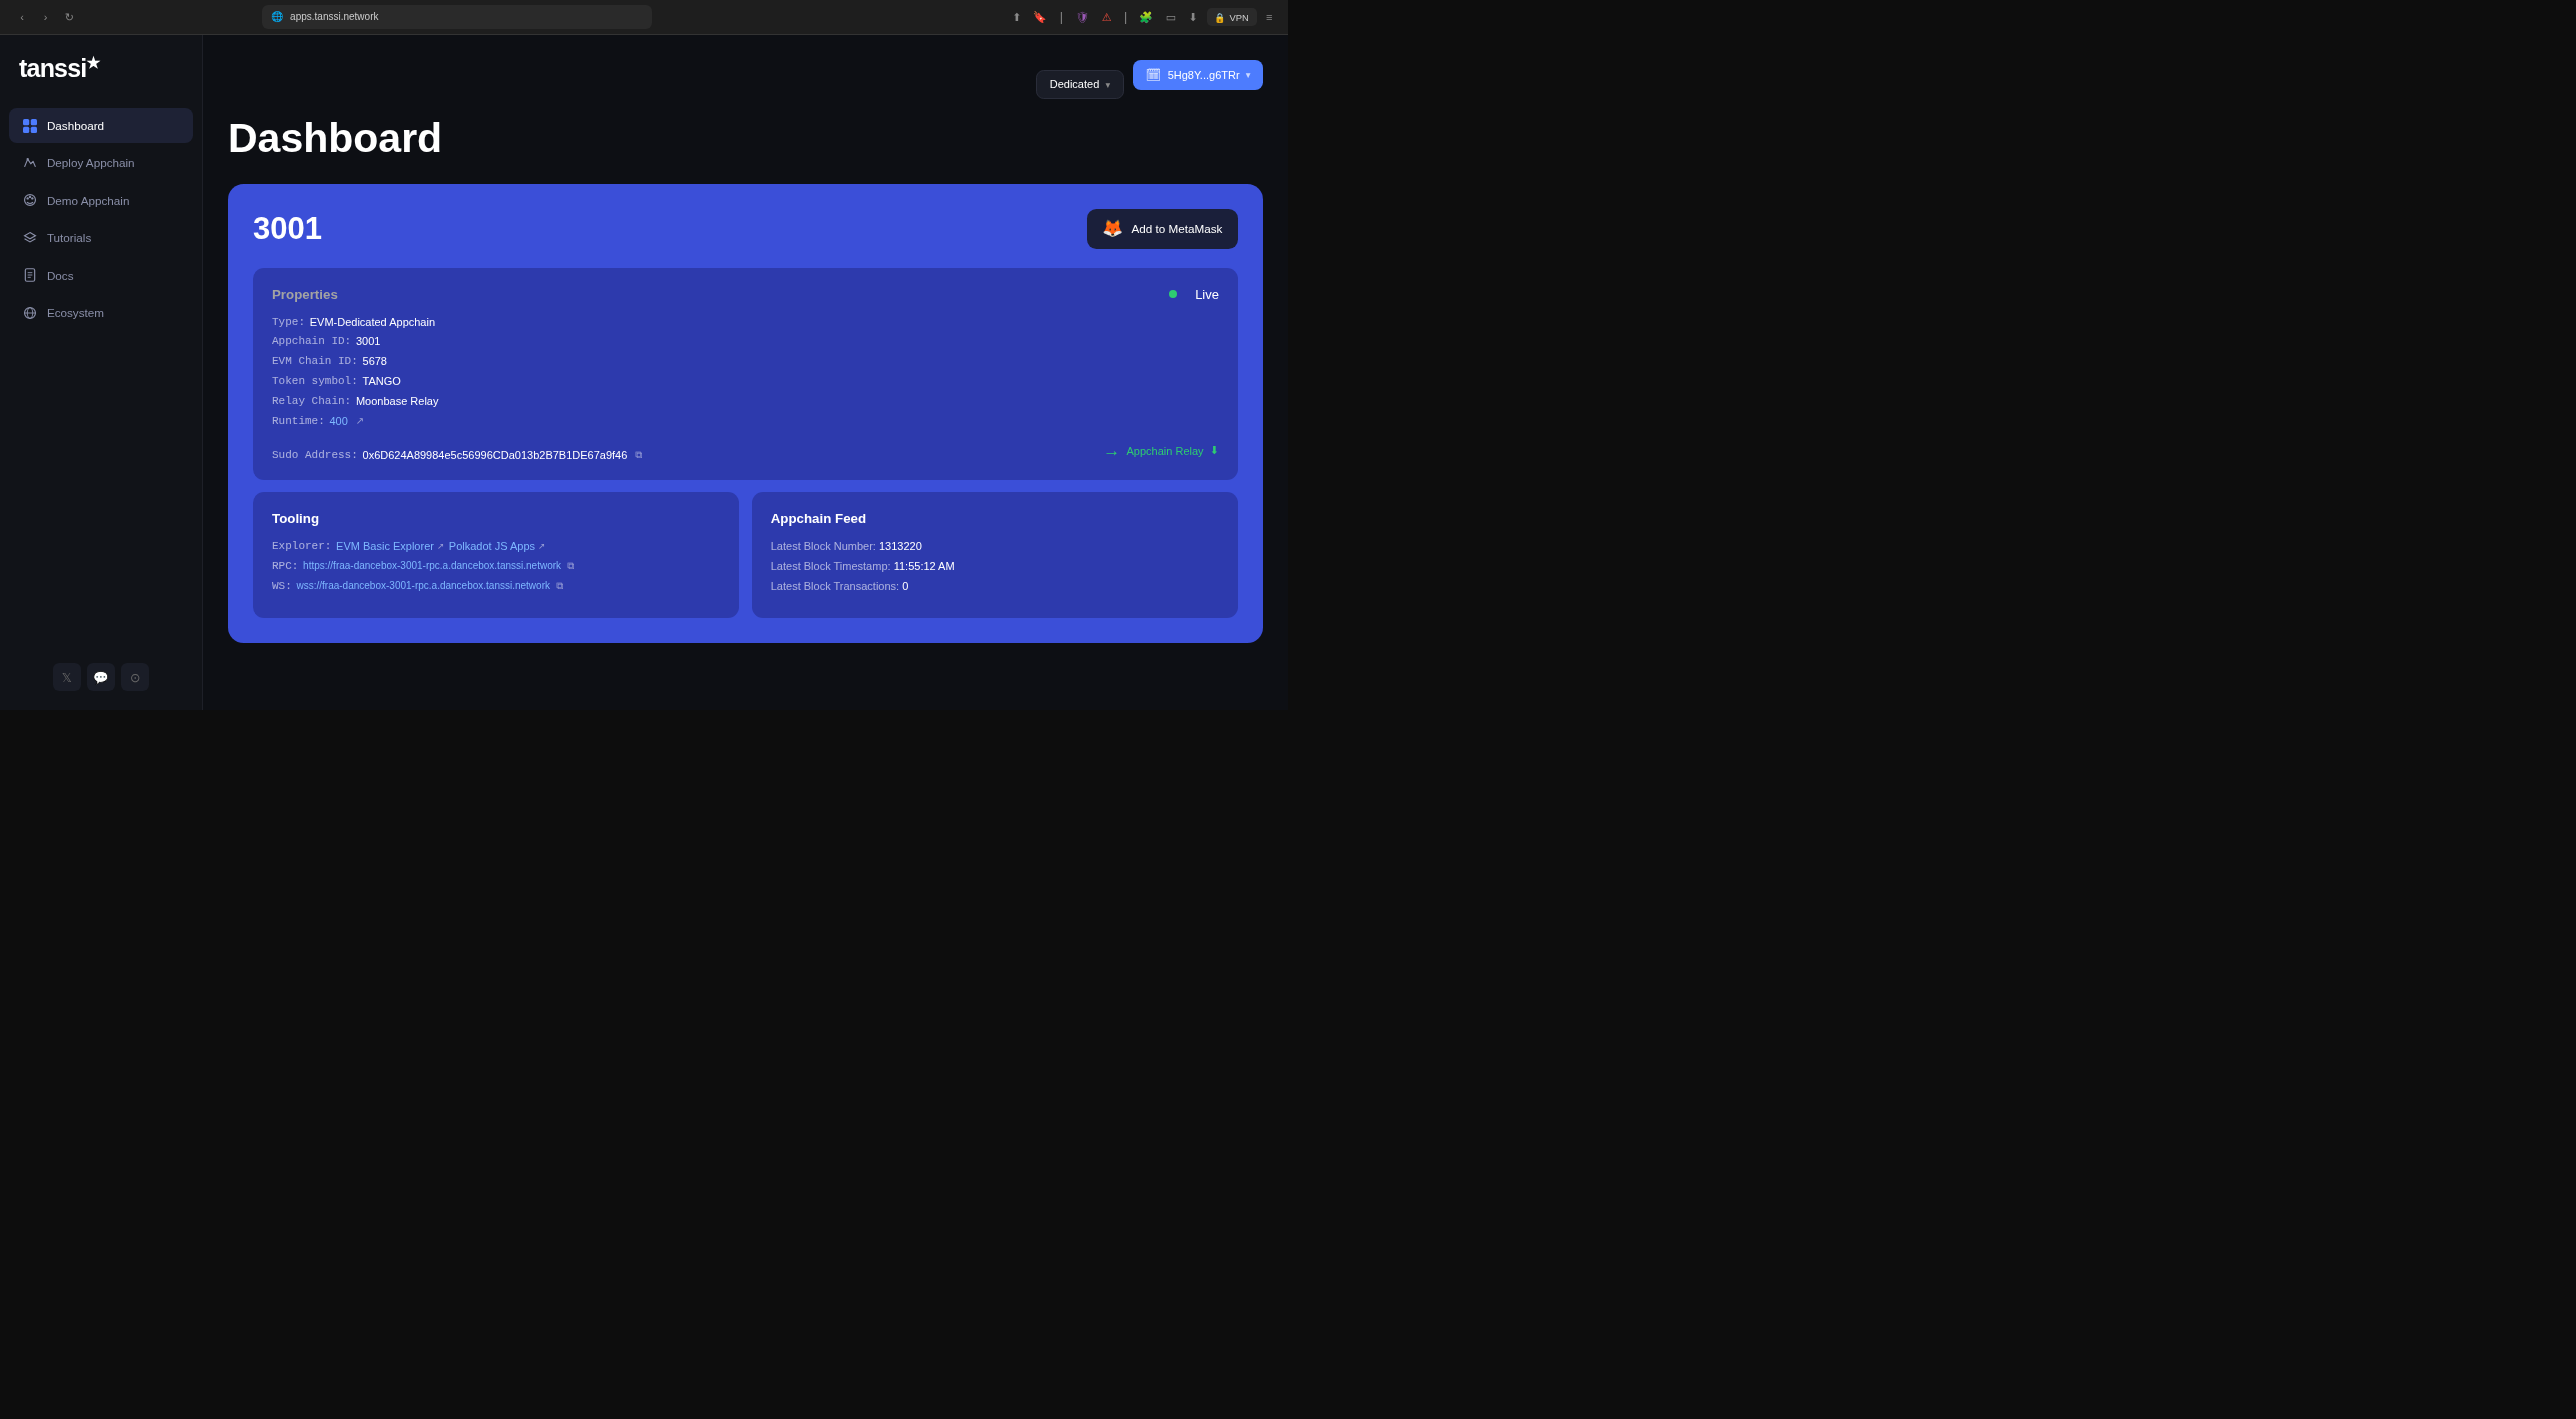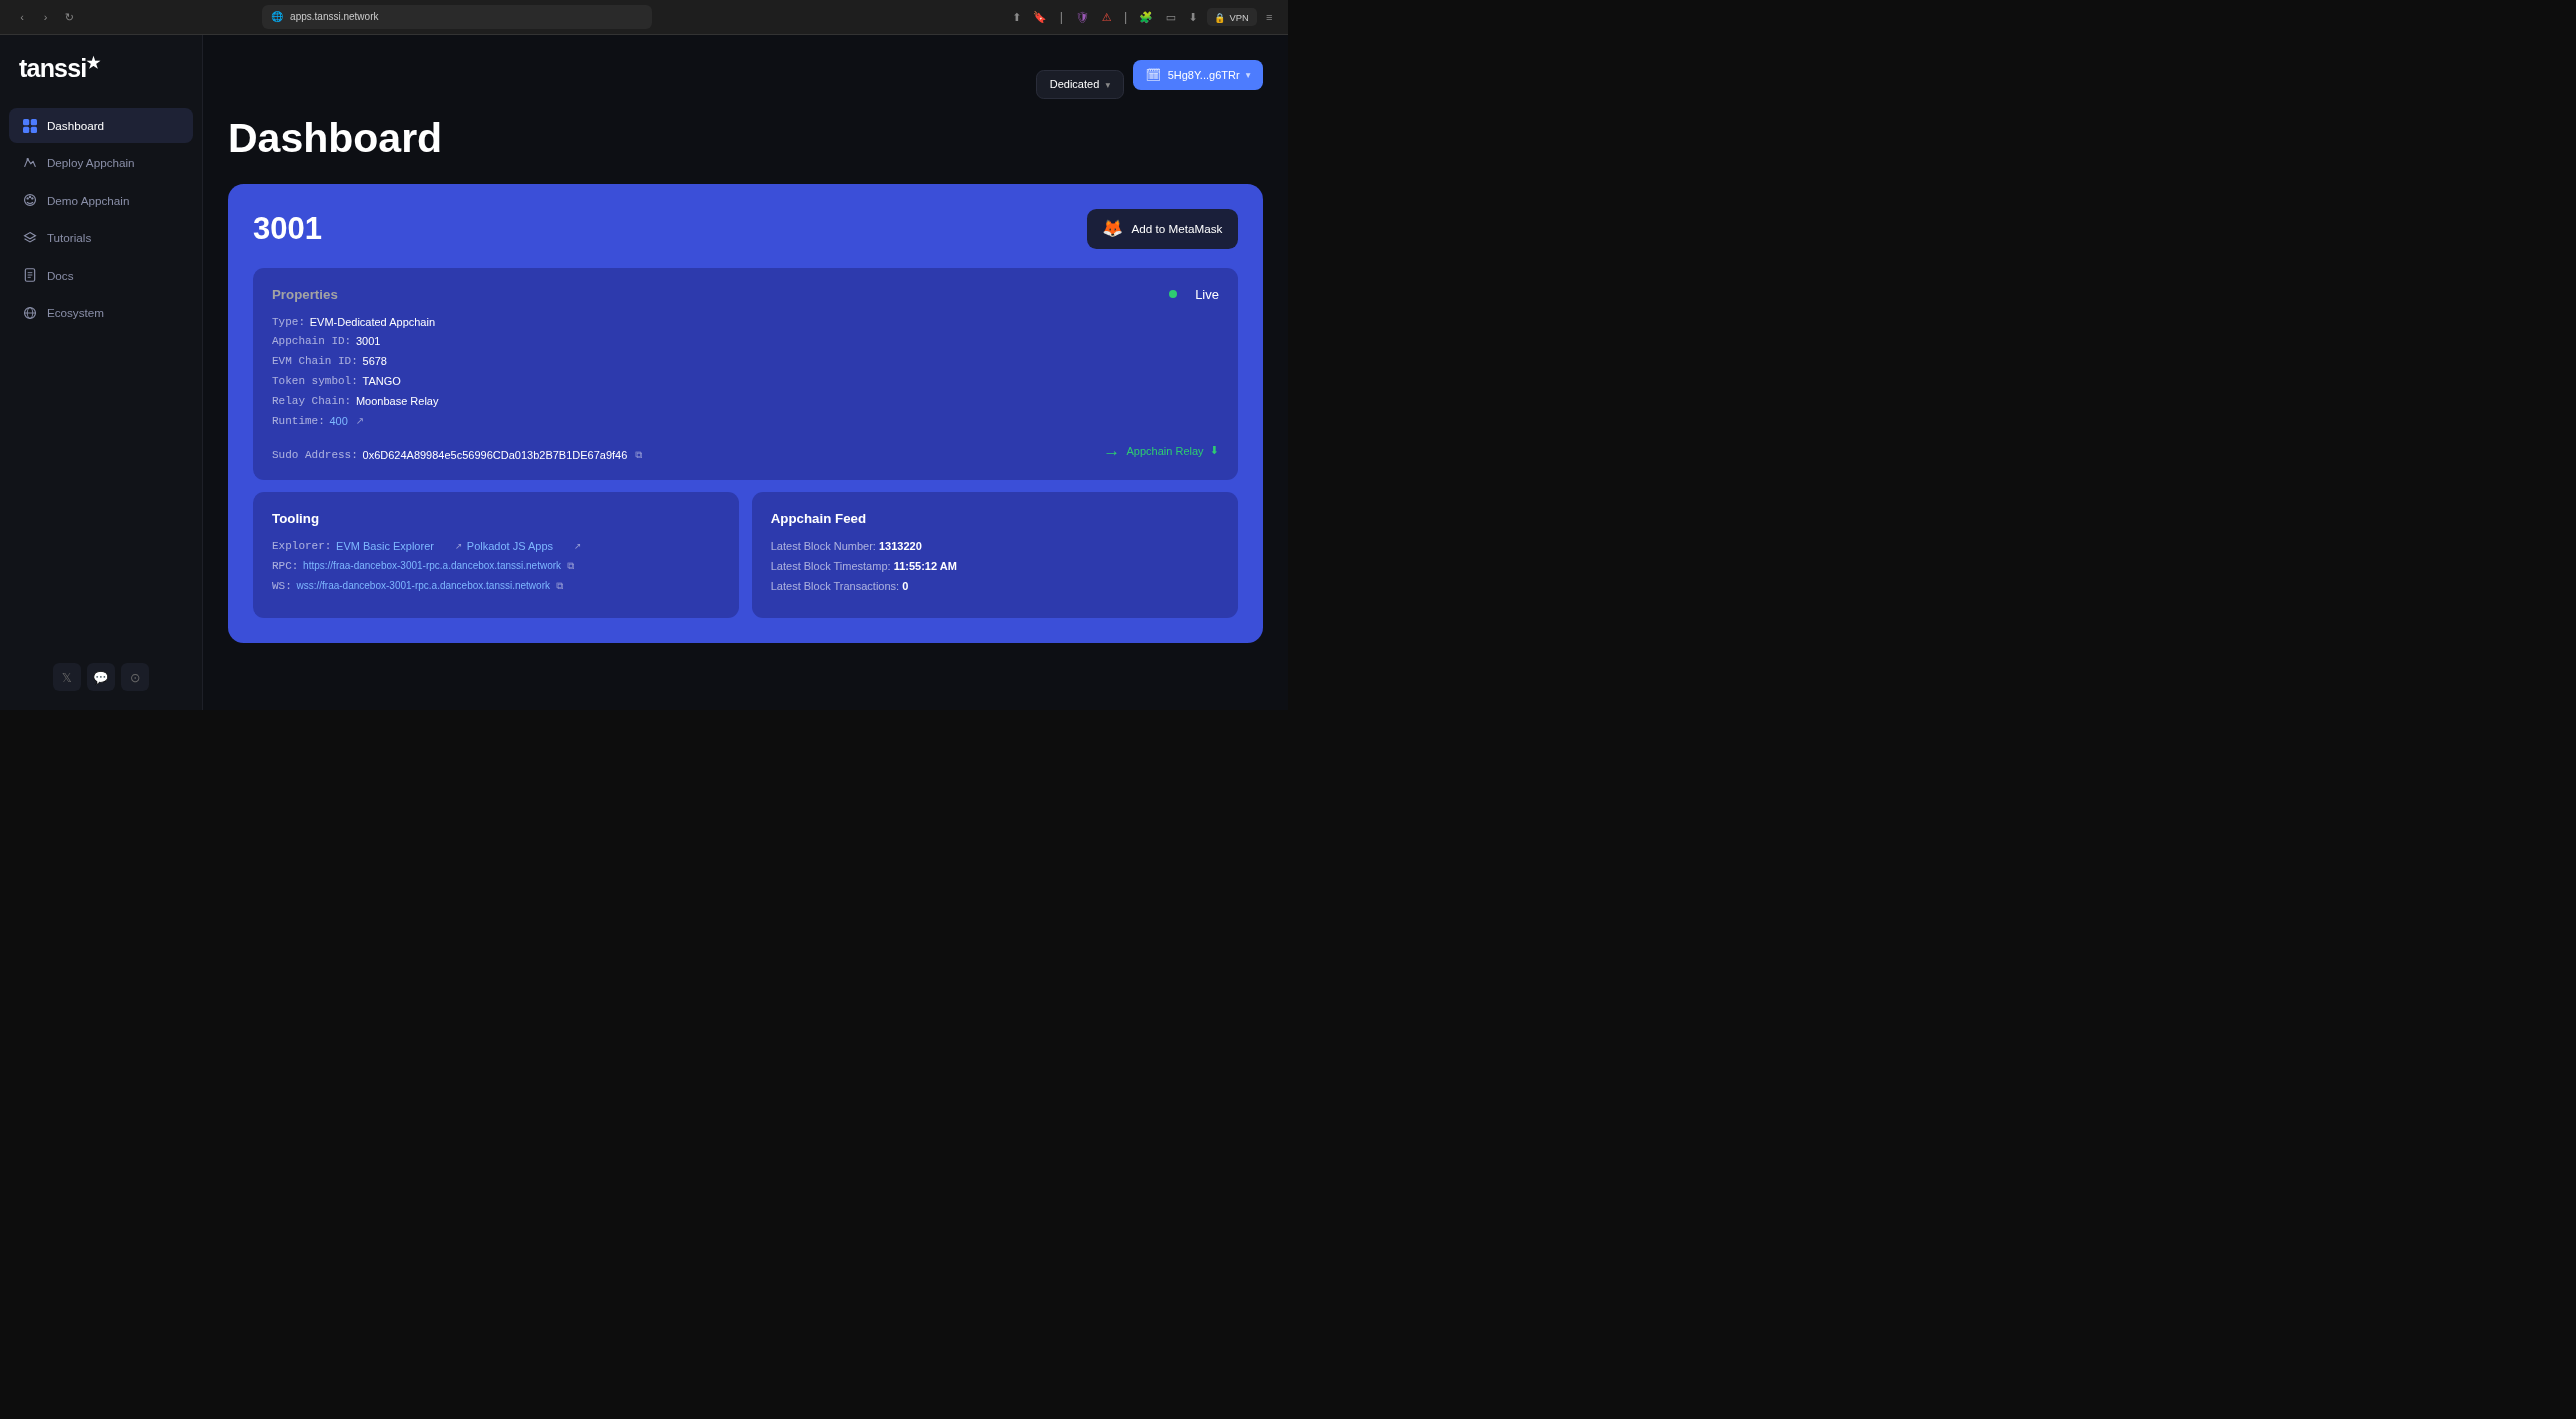--- a/index.html
+++ b/index.html
@@ -357,34 +357,34 @@
       font-size: 11px;
       color: rgba(255,255,255,0.75);
       gap: 4.7px;
       flex-wrap: wrap;
     }
     .tool-link {
       color: #7eb8ff;
       cursor: pointer;
       display: flex;
       align-items: center;
-      gap: 21px;
+      gap: 3px;
     }
     .ext-icon { font-size: 8.6px; color: rgba(255,255,255,0.5); }
     .copy-icon { font-size: 10px; color: rgba(255,255,255,0.5); cursor: pointer; margin-left: 1.6px; }
 
     .feed-row {
       display: flex;
       align-items: center;
       margin-bottom: 7.8px;
       font-size: 11px;
       color: rgba(255,255,255,0.75);
     }
     .feed-label { color: rgba(255,255,255,0.6); margin-right: 3.1px; text-align: right; }
-    .feed-value { color: #fff; font-weight: 700; }
+    .feed-value { color: #fff; font-weight: 400; }
   </style>
 </head>
 <body>
 
 <div class="browser-chrome">
   <div class="browser-nav-btns">
     <div class="nav-btn">‹</div>
     <div class="nav-btn">›</div>
     <div class="nav-btn">↻</div>
   </div>

